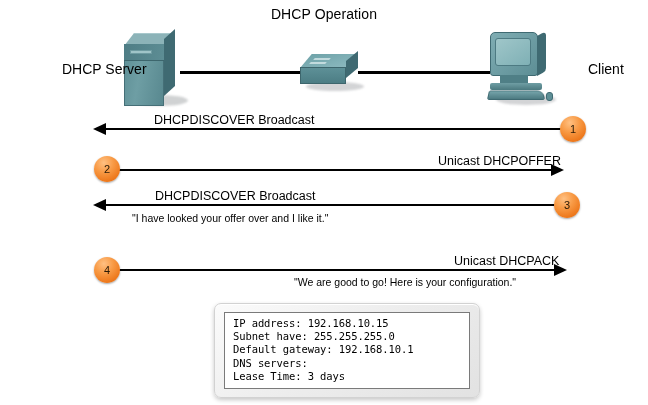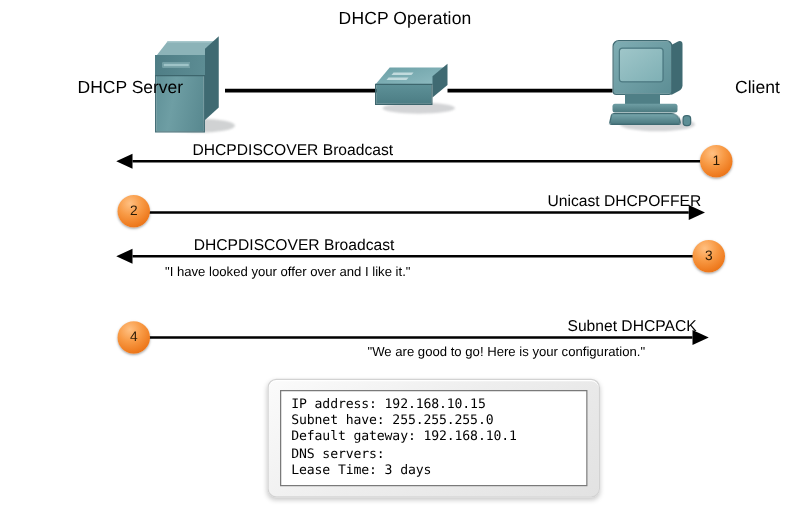--- a/index.html
+++ b/index.html
@@ -343,21 +343,21 @@
 
   <div class="arrow-head left" style="left:93px; top:199px;"></div>
   <div class="arrow-line" style="left:106px; top:204px; width:451px;"></div>
   <div class="txt msg-label" style="left:131px; top:189px;">DHCPDISCOVER Broadcast</div>
   <div class="txt msg-quote" style="left:132px; top:212px;">"I have looked your offer over and I like it."</div>
   <div class="num-circle" style="left:554px; top:192px;">3</div>
 
   <div class="num-circle" style="left:94px; top:257px;">4</div>
   <div class="arrow-line" style="left:113px; top:269px; width:441px;"></div>
   <div class="arrow-head right" style="left:554px; top:264px;"></div>
-  <div class="txt msg-label" style="left:430px; top:254px;">Subnet DHCPACK</div>
+  <div class="txt msg-label" style="left:430px; top:254px;">Unicast DHCPACK</div>
   <div class="txt msg-quote" style="left:294px; top:276px;">"We are good to go! Here is your configuration."</div>
 
   <div class="cfg-outer">
     <div class="cfg-inner">
       <div class="cfg-line">IP address: 192.168.10.15</div>
       <div class="cfg-line">Subnet have: 255.255.255.0</div>
       <div class="cfg-line">Default gateway: 192.168.10.1</div>
       <div class="cfg-line">DNS servers:</div>
       <div class="cfg-line">Lease Time: 3 days</div>
     </div>

